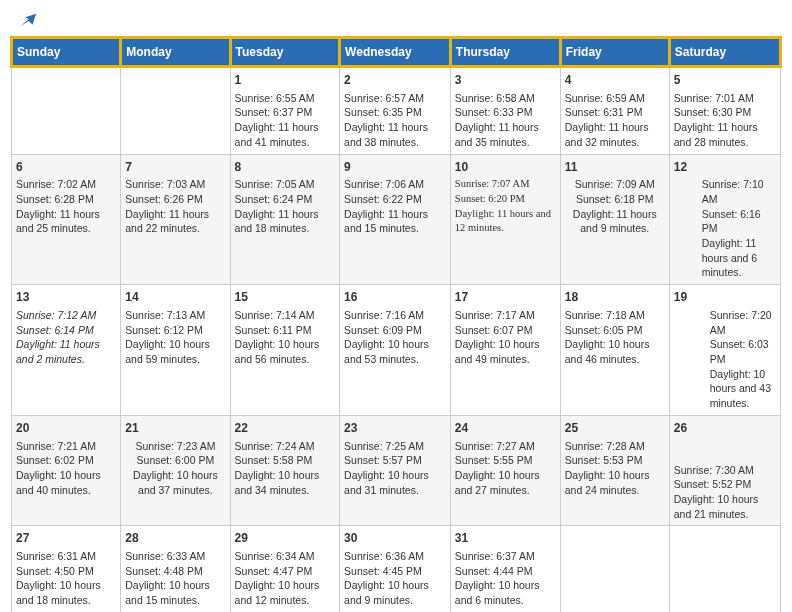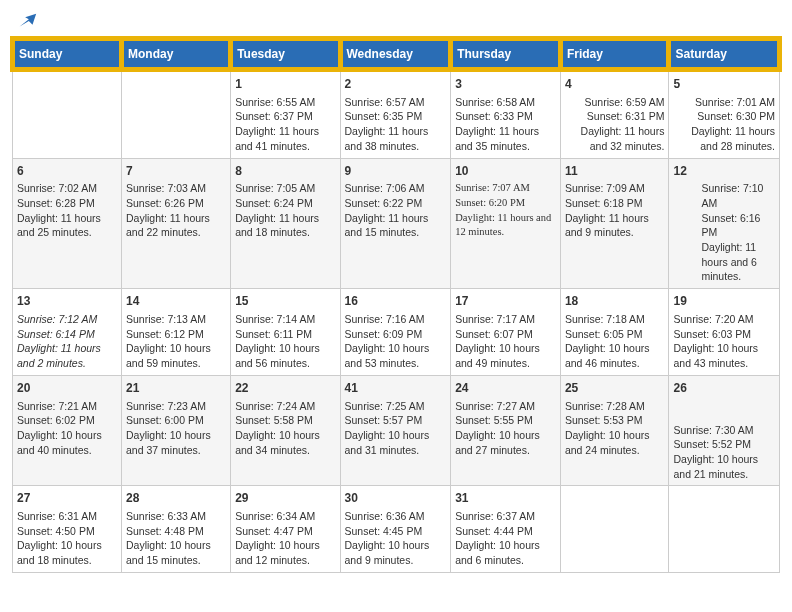--- a/index.html
+++ b/index.html
@@ -51,21 +51,21 @@
       border-collapse: collapse;
       font-size: 11px;
     }
     thead tr th {
       background-color: #2a6db5;
       color: #fff;
       padding: 6px 4px;
       text-align: left;
       font-size: 12px;
       font-weight: bold;
-      border: 5px solid #eab308;
+      border: 3px solid #eab308;
     }
     tbody tr td {
       border: 1px solid #ccc;
       vertical-align: top;
       padding: 4px 4px;
       width: 113px;
       min-height: 70px;
       color: #333;
       line-height: 1.4;
     }
@@ -140,27 +140,27 @@
 Daylight: 11 hours and 38 minutes.</div>
         </td>
         <td>
           <span class="day-num">3</span>
           <div class="day-detail" style="white-space: pre-line;">Sunrise: 6:58 AM
 Sunset: 6:33 PM
 Daylight: 11 hours and 35 minutes.</div>
         </td>
         <td>
           <span class="day-num">4</span>
-          <div class="day-detail" style="white-space: pre-line; text-align: right;">Sunrise: 6:59 AM
+          <div class="day-detail" style="white-space: pre-line;">Sunrise: 6:59 AM
 Sunset: 6:31 PM
 Daylight: 11 hours and 32 minutes.</div>
         </td>
         <td>
           <span class="day-num">5</span>
-          <div class="day-detail" style="white-space: pre-line; text-align: right;">Sunrise: 7:01 AM
+          <div class="day-detail" style="white-space: pre-line;">Sunrise: 7:01 AM
 Sunset: 6:30 PM
 Daylight: 11 hours and 28 minutes.</div>
         </td>
       </tr>
       <tr>
         <td>
           <span class="day-num">6</span>
           <div class="day-detail" style="white-space: pre-line;">Sunrise: 7:02 AM
 Sunset: 6:28 PM
 Daylight: 11 hours and 25 minutes.</div>
@@ -184,21 +184,21 @@
 Daylight: 11 hours and 15 minutes.</div>
         </td>
         <td>
           <span class="day-num">10</span>
           <div class="day-detail" style="white-space: pre-line; font-family: Liberation Serif, serif;">Sunrise: 7:07 AM
 Sunset: 6:20 PM
 Daylight: 11 hours and 12 minutes.</div>
         </td>
         <td>
           <span class="day-num">11</span>
-          <div class="day-detail" style="white-space: pre-line;">Sunrise: 7:09 AM
+          <div class="day-detail" style="white-space: pre-line; text-align: center;">Sunrise: 7:09 AM
 Sunset: 6:18 PM
 Daylight: 11 hours and 9 minutes.</div>
         </td>
         <td>
           <span class="day-num">12</span>
           <div class="day-detail" style="white-space: pre-line; margin-left: 28px;">Sunrise: 7:10 AM
 Sunset: 6:16 PM
 Daylight: 11 hours and 6 minutes.</div>
         </td>
       </tr>
@@ -234,46 +234,46 @@
 Daylight: 10 hours and 49 minutes.</div>
         </td>
         <td>
           <span class="day-num">18</span>
           <div class="day-detail" style="white-space: pre-line;">Sunrise: 7:18 AM
 Sunset: 6:05 PM
 Daylight: 10 hours and 46 minutes.</div>
         </td>
         <td>
           <span class="day-num">19</span>
-          <div class="day-detail" style="white-space: pre-line;">Sunrise: 7:20 AM
+          <div class="day-detail" style="white-space: pre-line; margin-left: 36px;">Sunrise: 7:20 AM
 Sunset: 6:03 PM
 Daylight: 10 hours and 43 minutes.</div>
         </td>
       </tr>
       <tr>
         <td>
           <span class="day-num">20</span>
           <div class="day-detail" style="white-space: pre-line;">Sunrise: 7:21 AM
 Sunset: 6:02 PM
 Daylight: 10 hours and 40 minutes.</div>
         </td>
         <td>
           <span class="day-num">21</span>
-          <div class="day-detail" style="white-space: pre-line;">Sunrise: 7:23 AM
+          <div class="day-detail" style="white-space: pre-line; text-align: center;">Sunrise: 7:23 AM
 Sunset: 6:00 PM
 Daylight: 10 hours and 37 minutes.</div>
         </td>
         <td>
           <span class="day-num">22</span>
           <div class="day-detail" style="white-space: pre-line;">Sunrise: 7:24 AM
 Sunset: 5:58 PM
 Daylight: 10 hours and 34 minutes.</div>
         </td>
         <td>
-          <span class="day-num">41</span>
+          <span class="day-num">23</span>
           <div class="day-detail" style="white-space: pre-line;">Sunrise: 7:25 AM
 Sunset: 5:57 PM
 Daylight: 10 hours and 31 minutes.</div>
         </td>
         <td>
           <span class="day-num">24</span>
           <div class="day-detail" style="white-space: pre-line;">Sunrise: 7:27 AM
 Sunset: 5:55 PM
 Daylight: 10 hours and 27 minutes.</div>
         </td>

